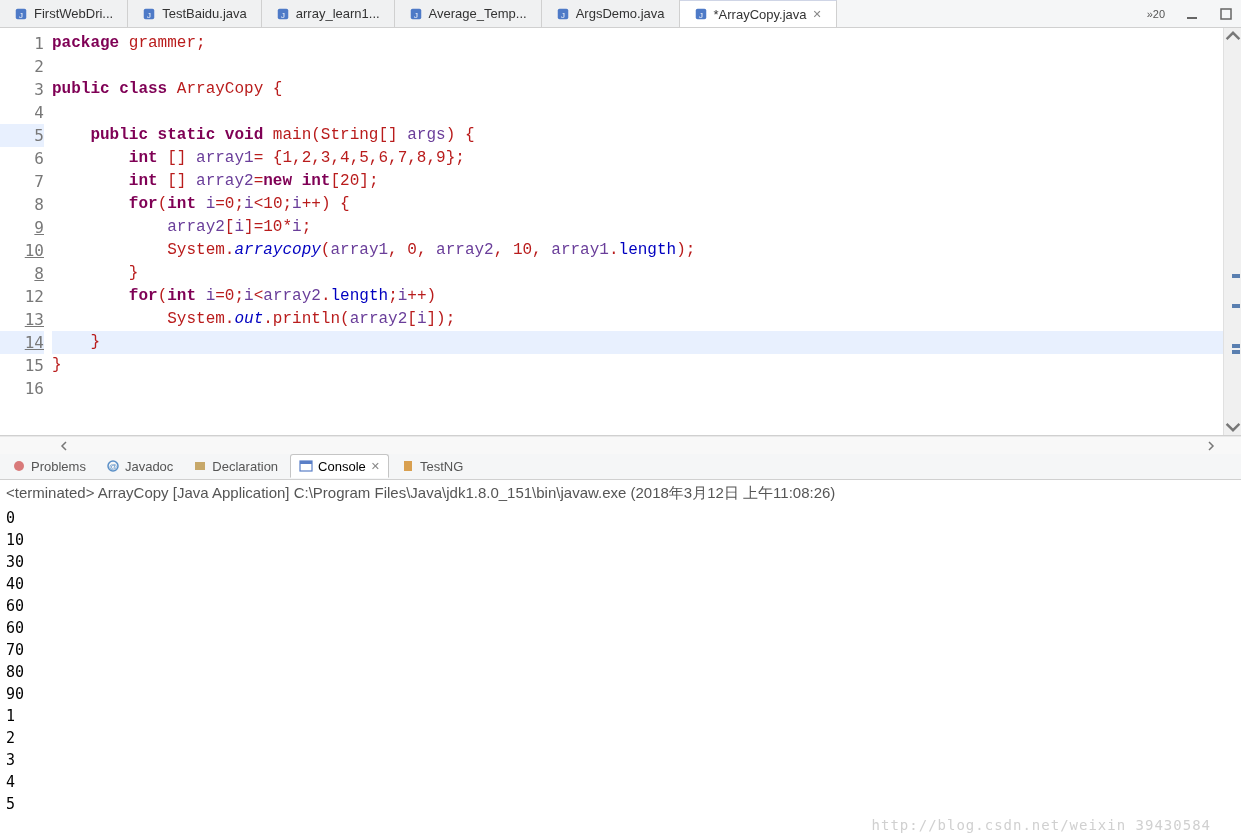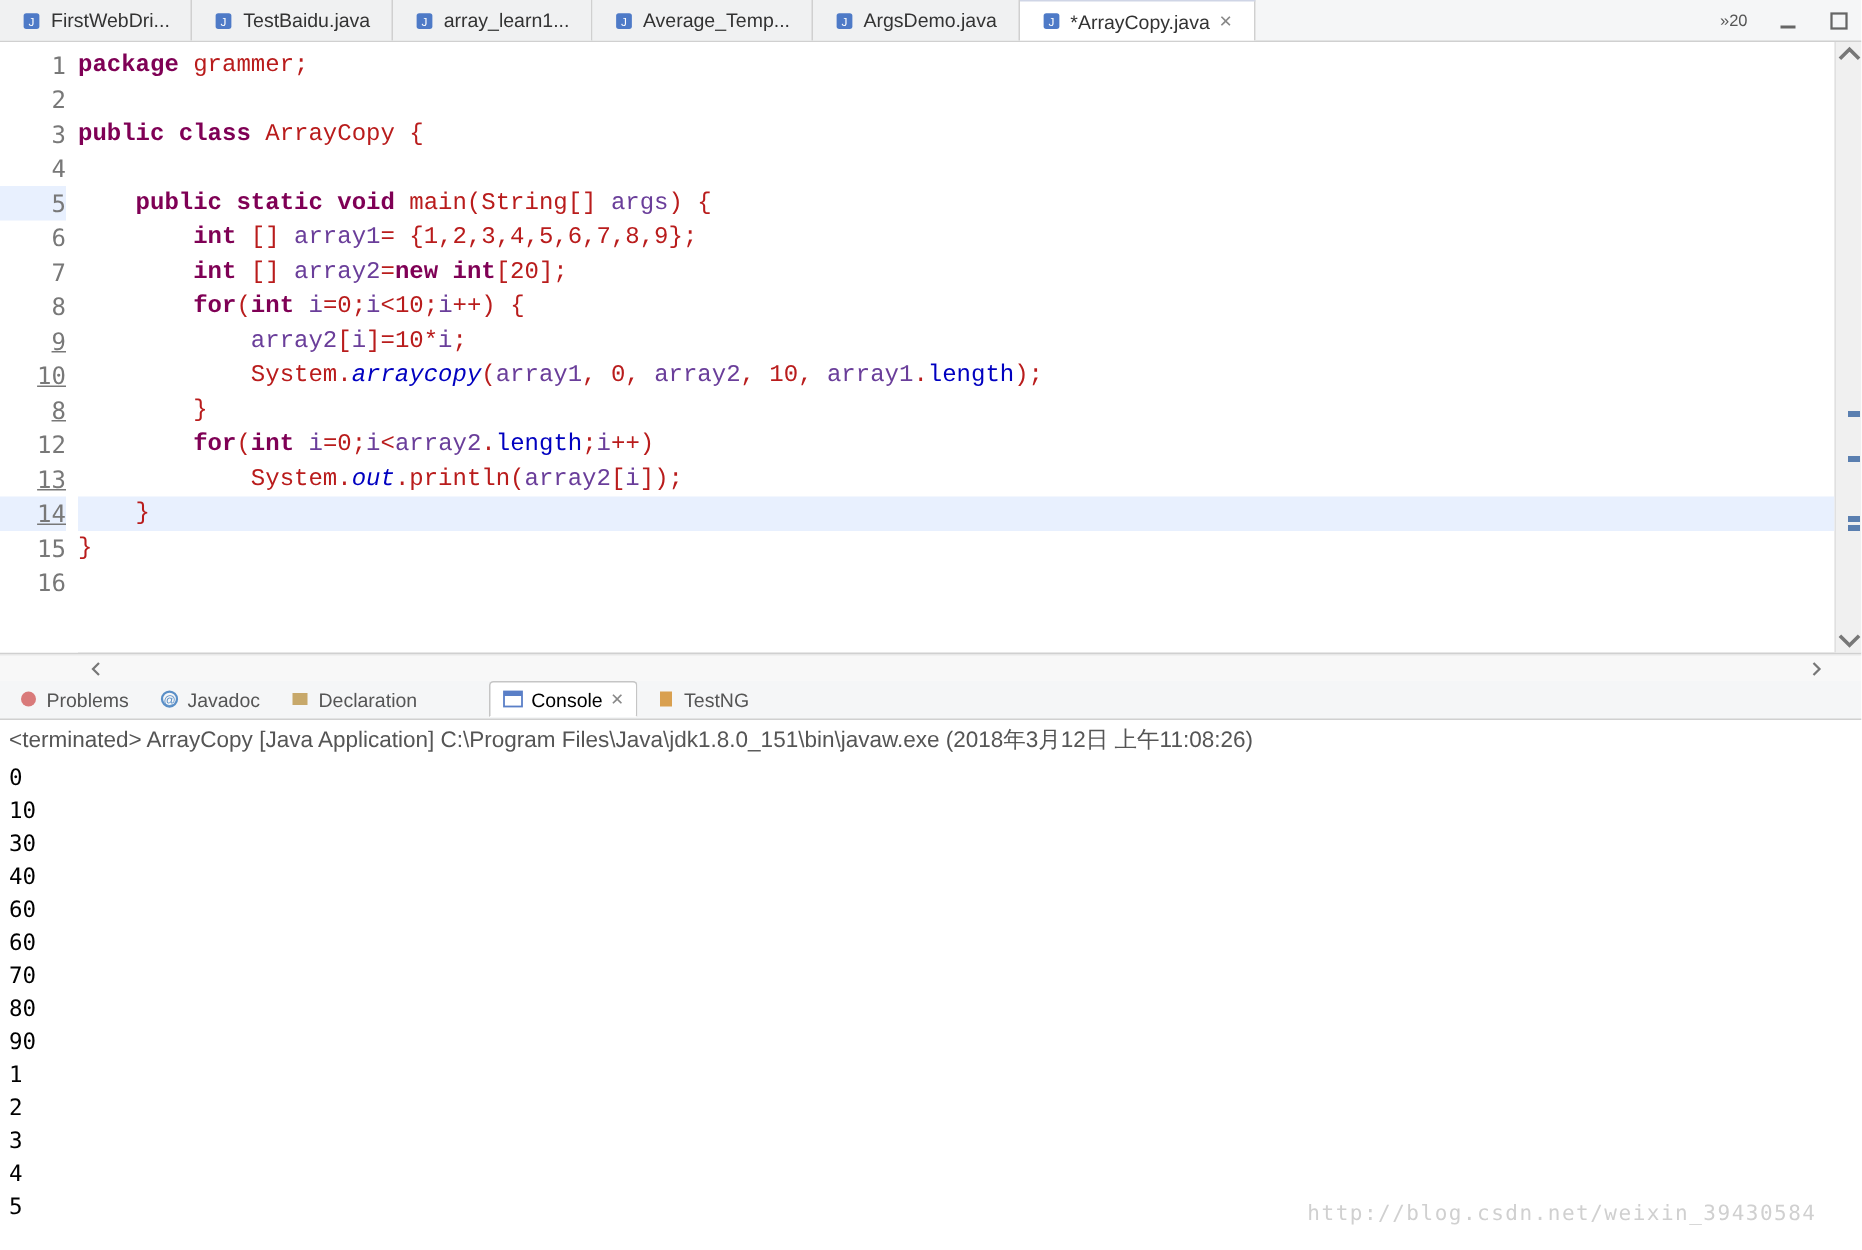--- a/index.html
+++ b/index.html
@@ -26,24 +26,24 @@
 .karr { color:#6a3e9a; }
 .kfld { color:#0000c0; }
 .kname { color:#b91c1c; }
 .editor-vscroll { width:18px; background:#f0f0f0; border-left:1px solid #e0e0e0; display:flex; flex-direction:column; align-items:center; justify-content:space-between; }
 .sarrow { width:16px; height:16px; display:flex; align-items:center; justify-content:center; cursor:pointer; }
 .overview { width:18px; position:relative; flex:1; }
 .ov-mark { position:absolute; right:2px; width:8px; height:4px; background:#5a7fb0; }
 .editor-hscroll { height:18px; background:#f8f8f8; display:flex; align-items:center; padding:0 24px; border-top:1px solid #e8e8e8; }
 .bottom-tabs { display:flex; height:26px; background:#f5f6f7; border-bottom:1px solid #d0d0d0; align-items:flex-start; padding:0 4px; gap:4px; }
 .btab { display:flex; align-items:center; gap:5px; padding:0 8px; height:24px; cursor:pointer; color:#555; }
-.btab.active { background:#fff; border:1px solid #c5c5c5; border-bottom:1px solid #fff; border-radius:3px 3px 0 0;margin-left:36px; }
+.btab.active { background:#fff; border:1px solid #c5c5c5; border-bottom:1px solid #fff; border-radius:3px 3px 0 0; }
 .console-hdr { padding:4px 6px 2px 6px; font-size:15px; color:#555; }
 .console-out { padding:2px 6px; font-family:Consolas,monospace; font-size:15px; line-height:22px; color:#000; }
-.watermark { position:absolute; bottom:16px; right:30px; color:#d0d0d0; font-size:14px; font-family:Consolas,monospace; letter-spacing:1px; pointer-events:none; }
+.watermark { position:absolute; bottom:0; right:30px; color:#d0d0d0; font-size:14px; font-family:Consolas,monospace; letter-spacing:1px; pointer-events:none; }
 .close-x { font-size:11px; color:#888; }
 </style>
 </head>
 <body>
 
 <div class="editor-tabs">
   <div class="editor-tab">
     <span class="tab-icon">
         <svg viewBox="0 0 16 16">
           <rect x="2" y="2" width="12" height="12" fill="#4e7ac7" rx="2"></rect>

